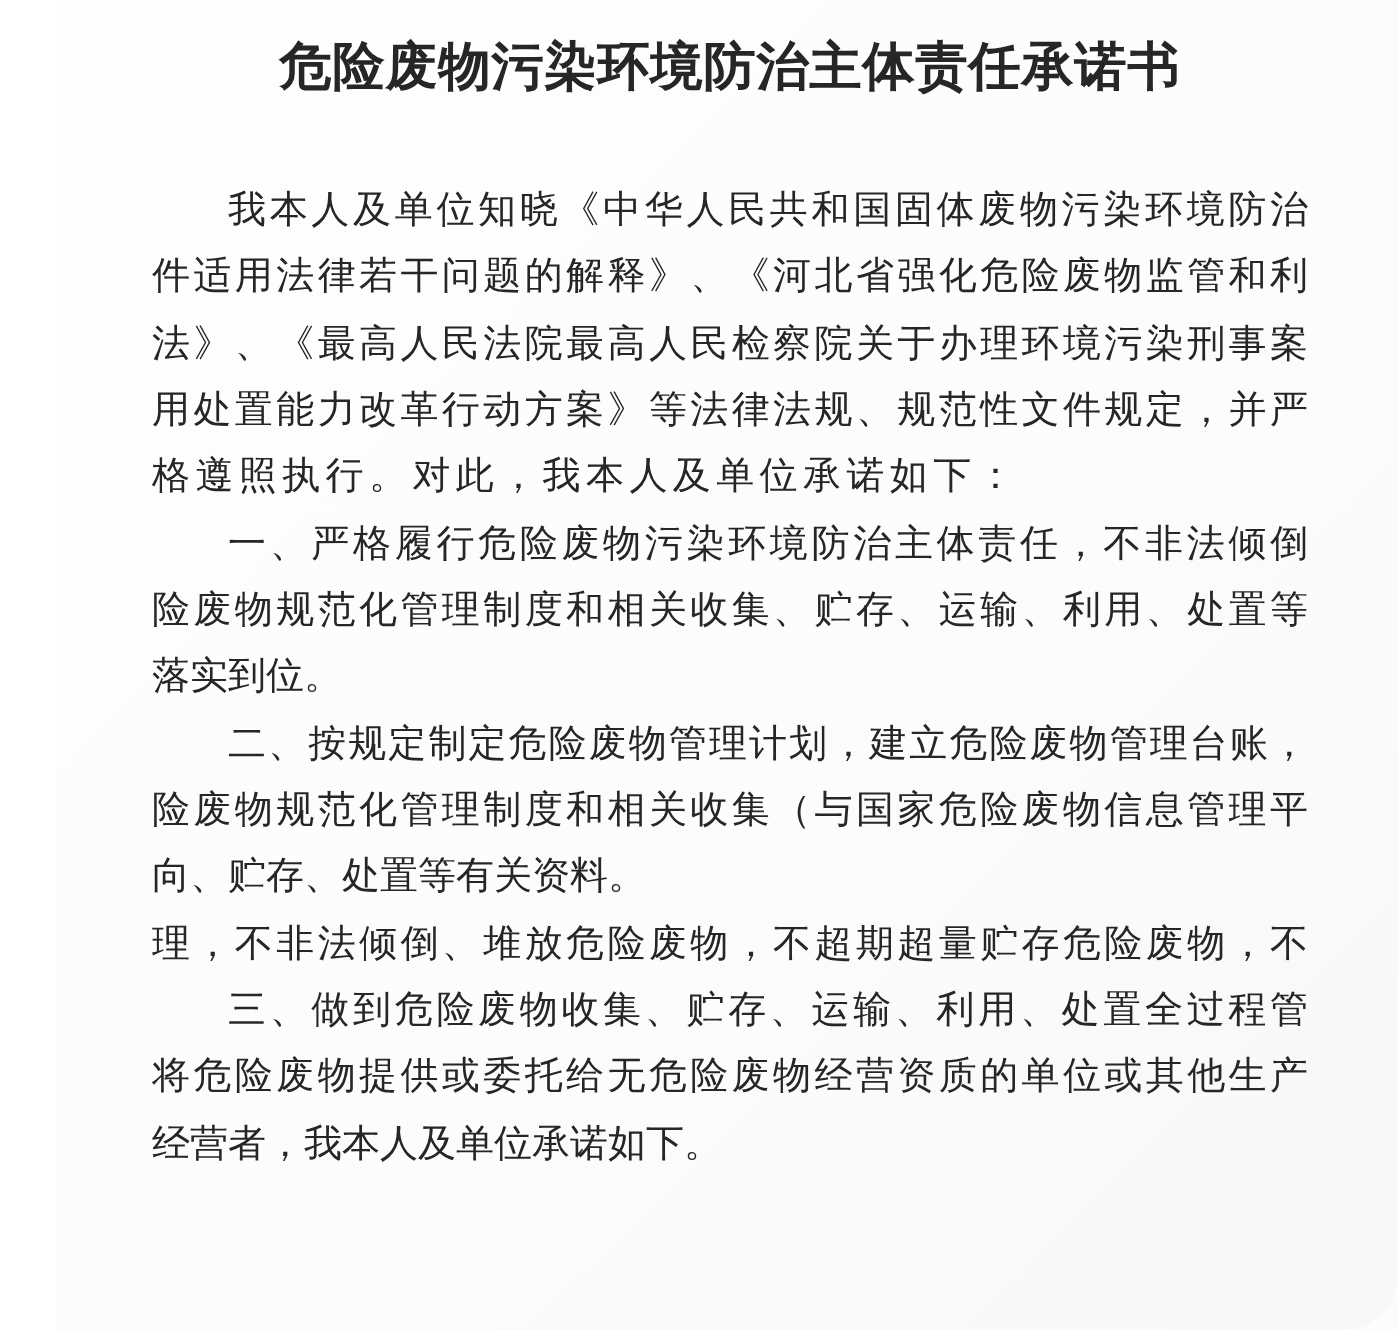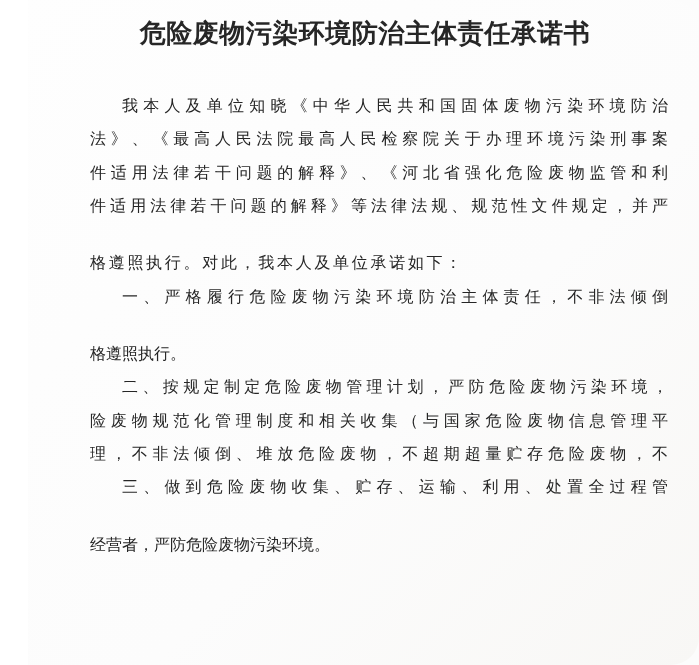--- a/index.html
+++ b/index.html
@@ -39,68 +39,70 @@
     margin: 0;
     font-size: 26px;
     line-height: 32px;
     font-weight: 700;
     letter-spacing: 0.5px;
     text-align: center;
     white-space: nowrap;
   }
   .body-block {
     position: absolute;
-    left: 90px;
+    left: 76px;
     top: 89px;
     width: 578px;
-    font-size: 16px;
+    font-size: 19px;
     line-height: 33.35px;
   }
   .para {
     margin: 0;
     padding: 0;
   }
   .line {
     white-space: nowrap;
     text-align: justify;
     text-align-last: justify;
   }
   .line.last {
     text-align-last: left;
-    margin-top: 24px;
   }
   .line.first {
     text-indent: 2em;
   }
   
   .para:first-child .line.last {
     letter-spacing: 2.7px;
   }
 </style>
 </head>
 <body>
 
 <div class="page">
   <div class="scan-edge"></div>
   <h1 class="doc-title">危险废物污染环境防治主体责任承诺书</h1>
   <div class="body-block">
       <div class="para">
         <div class="line first">我本人及单位知晓《中华人民共和国固体废物污染环境防治</div>
+        <div class="line">件适用法律若干问题的解释》、《河北省强化危险废物监管和利</div>
         <div class="line">法》、《最高人民法院最高人民检察院关于办理环境污染刑事案</div>
-        <div class="line">件适用法律若干问题的解释》、《河北省强化危险废物监管和利</div>
-        <div class="line">件适用法律若干问题的解释》等法律法规、规范性文件规定，并严</div>
+        <div class="line">用处置能力改革行动方案》等法律法规、规范性文件规定，并严</div>
         <div class="line last">格遵照执行。对此，我本人及单位承诺如下：</div>
       </div>
       <div class="para">
         <div class="line first">一、严格履行危险废物污染环境防治主体责任，不非法倾倒</div>
-        <div class="line last">格遵照执行。</div>
+        <div class="line">险废物规范化管理制度和相关收集、贮存、运输、利用、处置等</div>
+        <div class="line last">落实到位。</div>
       </div>
       <div class="para">
-        <div class="line first">二、按规定制定危险废物管理计划，严防危险废物污染环境，</div>
+        <div class="line first">二、按规定制定危险废物管理计划，建立危险废物管理台账，</div>
         <div class="line">险废物规范化管理制度和相关收集（与国家危险废物信息管理平</div>
+        <div class="line last">向、贮存、处置等有关资料。</div>
       </div>
       <div class="para">
         <div class="line">理，不非法倾倒、堆放危险废物，不超期超量贮存危险废物，不</div>
         <div class="line first">三、做到危险废物收集、贮存、运输、利用、处置全过程管</div>
-        <div class="line last">经营者，严防危险废物污染环境。</div>
+        <div class="line">将危险废物提供或委托给无危险废物经营资质的单位或其他生产</div>
+        <div class="line last">经营者，我本人及单位承诺如下。</div>
       </div>
     </div>
 </div>
 
 </body></html>

